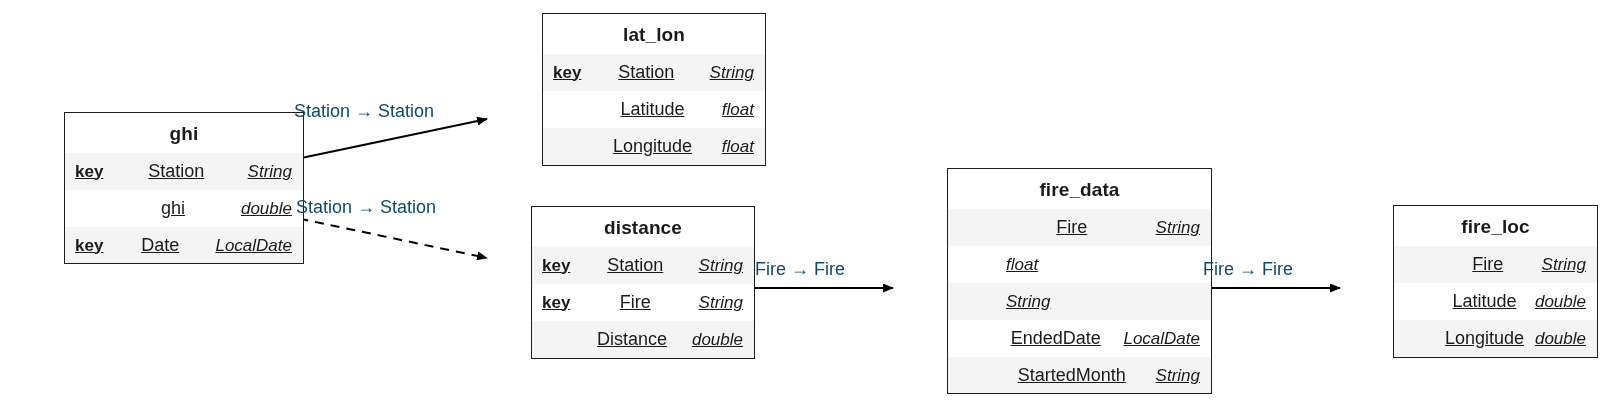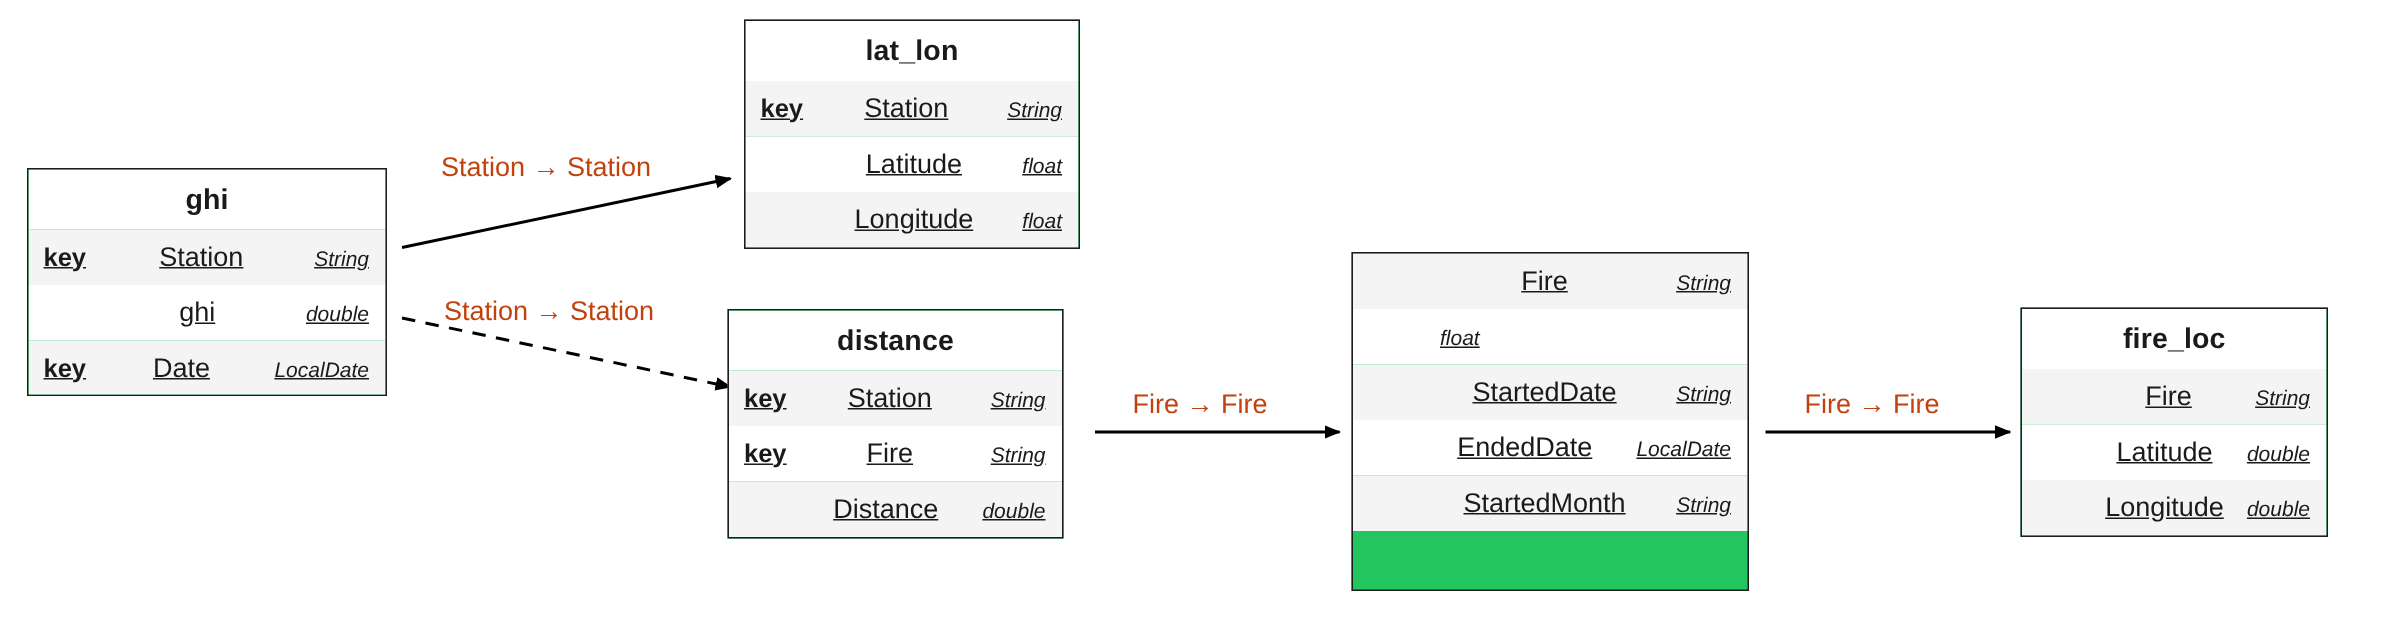--- a/index.html
+++ b/index.html
@@ -31,22 +31,23 @@
     width: 1600px;
     height: 418px;
     pointer-events: none;
   }
 
   
   .entity {
     position: absolute;
     box-sizing: border-box;
     border: 1.6px solid #1c1c1c;
-    background: #22c55e;
+    background: #0f172a;
     overflow: hidden;
+    margin-left: 46px;
   }
 
   .entity-title {
     text-align: center;
     font-weight: bold;
     font-size: 19px;
     line-height: 1;
     background: #ffffff;
     padding: 11px 8px 10px 8px;
     letter-spacing: 0.1px;
@@ -80,34 +81,34 @@
 
   .row .namecell {
     font-size: 18px;
     flex: 1 1 auto;
     white-space: nowrap;
     text-align: center;
     padding-left: 2px;
   }
 
   .row .typecell {
-    font-size: 14px;
+    font-size: 17px;
     font-style: italic;
     flex: 0 0 auto;
     white-space: nowrap;
     text-align: right;
     padding-left: 10px;
   }
 
   
   .edge-label {
     position: absolute;
     font-size: 18px;
     white-space: nowrap;
-    color: #c2410c;
+    color: #0c4a6e;
     background: transparent;
   }
 </style>
 </head>
 <body>
 
 <div id="canvas">
 
   <svg class="edges" width="1600" height="418" viewBox="0 0 1600 418">
     <defs>
@@ -178,33 +179,33 @@
             <span class="typecell">String</span>
           </div>
           <div class="row alt">
             <span class="keycell"></span>
             <span class="namecell">Distance</span>
             <span class="typecell">double</span>
           </div>
         </div>
       </div>
       <div class="entity" style="left: 901px; top: 168px; width: 265px; height: 226px;">
+        <div class="entity-title">fire_data</div>
         <div class="rows">
           <div class="row alt">
             <span class="keycell"></span>
             <span class="namecell">Fire</span>
             <span class="typecell">String</span>
           </div>
           <div class="row">
             <span class="keycell"></span>
             <span class="typecell">float</span>
           </div>
           <div class="row alt">
             <span class="keycell"></span>
-            <span class="namecell">StartedDate</span>
             <span class="typecell">String</span>
           </div>
           <div class="row">
             <span class="keycell"></span>
             <span class="namecell">EndedDate</span>
             <span class="typecell">LocalDate</span>
           </div>
           <div class="row alt">
             <span class="keycell"></span>
             <span class="namecell">StartedMonth</span>

